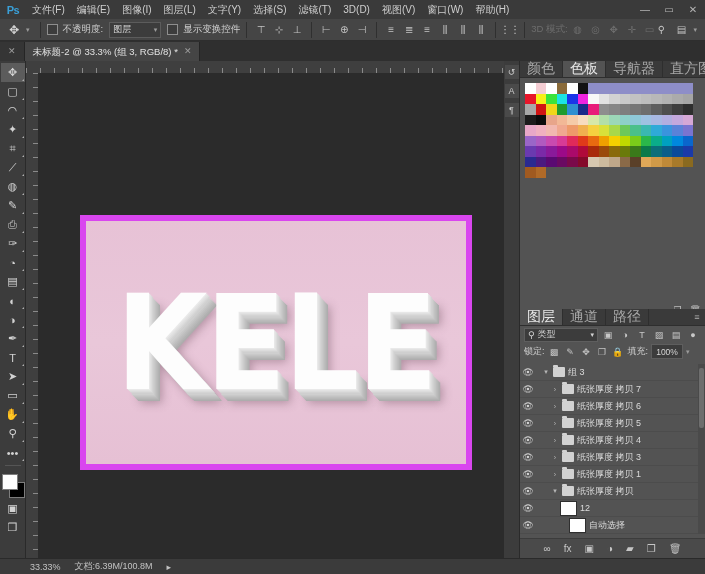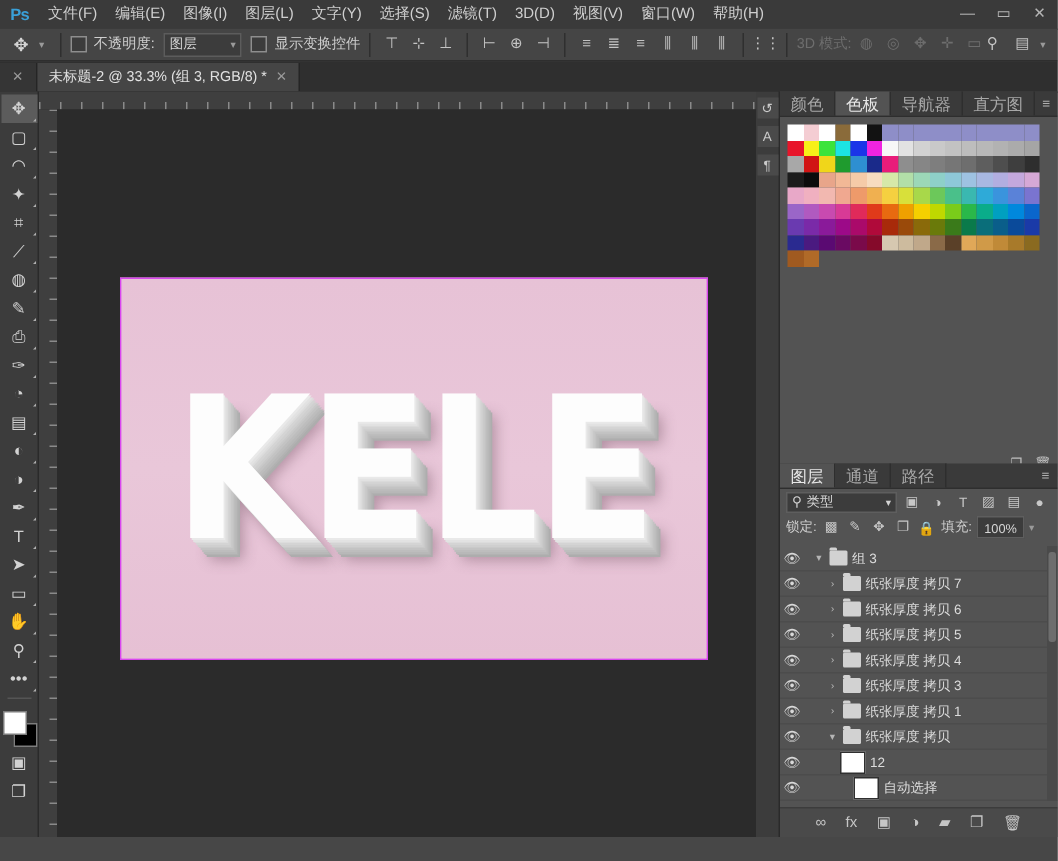--- a/index.html
+++ b/index.html
@@ -80,22 +80,22 @@
   .sw-fg{position:absolute;left:1px;top:1px;width:14px;height:14px;background:#ffffff;border:1px solid #7d7d7d;}
   .sw-bg{position:absolute;left:8px;top:9px;width:14px;height:14px;background:#000000;border:1px solid #7d7d7d;}
 
   
   .workarea{position:absolute;left:26px;top:61px;width:478px;height:497px;background:#2b2b2b;}
   .ruler-top{position:absolute;left:0;top:0;width:478px;height:12px;background:#3f3f3f;border-bottom:1px solid #2a2a2a;overflow:hidden;}
   .ruler-left{position:absolute;left:0;top:12px;width:12px;height:485px;background:#3f3f3f;border-right:1px solid #2a2a2a;overflow:hidden;}
   .rtick{position:absolute;background:#8a8a8a;}
   .canvas-surface{position:absolute;left:12px;top:12px;width:466px;height:485px;background:#2b2b2b;overflow:hidden;}
   .artboard{
-    position:absolute;left:42px;top:112px;width:392px;height:255px;
-    background:#e8c3d6;border:1px solid #d946ef;box-sizing:border-box;overflow:hidden;
+    position:absolute;left:42px;top:142px;width:392px;height:255px;
+    background:#e8c3d6;border:6px solid #d946ef;box-sizing:border-box;overflow:hidden;
   }
   .artboard-bg{position:absolute;inset:0;background:linear-gradient(180deg,#e7c2d6 0%,#e9c7d9 50%,#e6c0d4 100%);}
   .kele-wrap{position:absolute;left:0;top:0;width:100%;height:100%;display:flex;align-items:center;justify-content:center;}
   .kele-text{
     font-family:"DejaVu Sans","Liberation Sans",sans-serif;
     font-weight:900;font-size:118px;letter-spacing:-2px;line-height:1;
     color:#fdfdfd;
     -webkit-text-stroke:0px;
     text-shadow:
       1px 1px 0 #e9e9e9, 2px 2px 0 #e2e2e2, 3px 3px 0 #dcdcdc,
@@ -120,21 +120,21 @@
   .rail{
     position:absolute;left:504px;top:61px;width:16px;height:497px;
     background:#3c3c3c;border-right:1px solid #2a2a2a;
     display:flex;flex-direction:column;align-items:center;padding-top:4px;box-sizing:border-box;gap:5px;
   }
   .rail-ico{width:14px;height:14px;display:flex;align-items:center;justify-content:center;font-size:9px;color:#cacaca;background:#4a4a4a;}
 
   
   .panels{position:absolute;left:520px;top:61px;width:185px;height:497px;background:#474747;}
   .panel-tabs{height:16px;background:#3a3a3a;display:flex;align-items:stretch;border-bottom:1px solid #2e2e2e;}
-  .ptab{padding:0 7px;display:flex;align-items:center;font-size:11px;color:#a8a8a8;background:#3a3a3a;border-right:1px solid #2e2e2e;white-space:nowrap;}
+  .ptab{padding:0 7px;display:flex;align-items:center;font-size:14px;color:#a8a8a8;background:#3a3a3a;border-right:1px solid #2e2e2e;white-space:nowrap;}
   .ptab.active{background:#535353;color:#e8e8e8;}
   .panel-menu{margin-left:auto;width:16px;display:flex;align-items:center;justify-content:center;color:#b0b0b0;font-size:9px;}
 
   
   .swatch-panel{background:#535353;height:240px;position:relative;box-sizing:border-box;padding:5px;}
   .swatch-grid{display:grid;grid-template-columns:repeat(16,1fr);gap:0;width:168px;}
   .swatch-grid div{width:10.5px;height:10.5px;}
   .swatch-foot{position:absolute;right:4px;bottom:3px;display:flex;gap:8px;color:#bdbdbd;font-size:9px;}
 
   
@@ -649,14 +649,19 @@
         <span class="lf-ico">fx</span>
         <span class="lf-ico">▣</span>
         <span class="lf-ico">◑</span>
         <span class="lf-ico">▰</span>
         <span class="lf-ico">❐</span>
         <span class="lf-ico">🗑</span>
       </div>
     </div>
   </div>
 
+  <div class="statusbar">
+    <span>33.33%</span>
+    <span>文档:6.39M/100.8M</span>
+    <span>▸</span>
+  </div>
 
 </div>
 
 </body></html>

